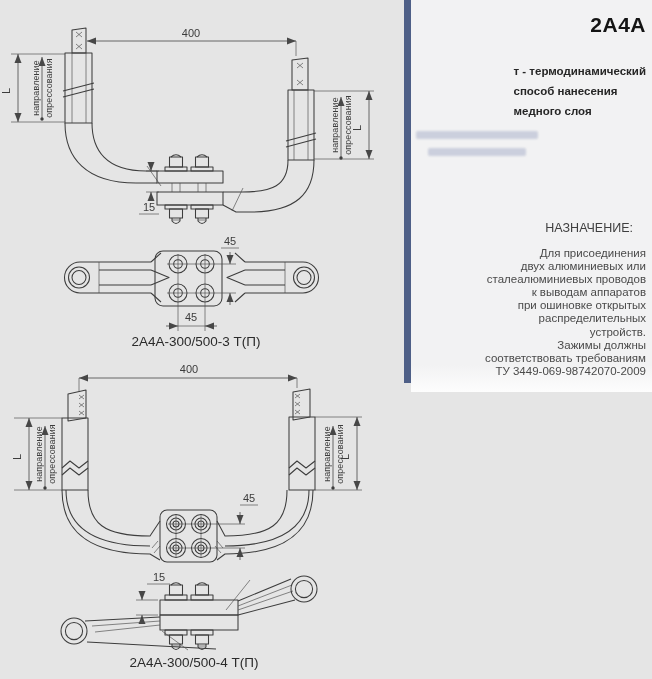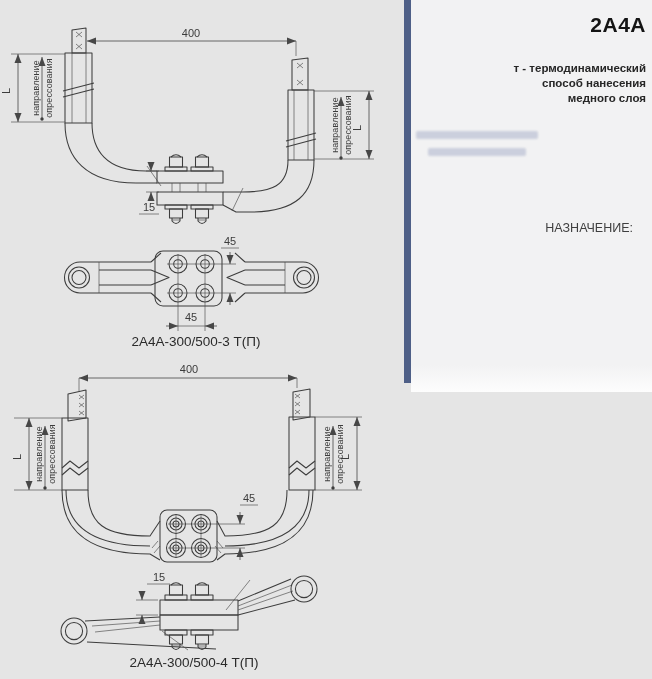--- a/index.html
+++ b/index.html
@@ -10,22 +10,22 @@
   .t{fill:none;stroke:#4a4a4a;stroke-width:0.65;}
   .d{fill:none;stroke:#474747;stroke-width:0.8;}
   .dot{fill:#3d3d3d;stroke:none;}
   .dimtxt{font-size:11px;fill:#3c3c3c;}
   .dirtxt{font-size:8.8px;fill:#3c3c3c;letter-spacing:0.2px;}
   .cap{font-size:13.5px;fill:#2b2b2b;}
   .divider{position:absolute;left:404px;top:0;width:7px;height:383px;background:#4e5f87;}
   .panel{position:absolute;left:411px;top:0;width:244px;height:392px;
          background:linear-gradient(to bottom,#f2f2f3 0%,#f2f2f3 93%,#fdfdfd 100%);}
   .title{position:absolute;top:13px;right:9px;font-size:21px;font-weight:700;color:#141414;letter-spacing:0.5px;}
-  .note{position:absolute;right:9px;text-align:right;white-space:pre-line;
-        font-size:11.5px;line-height:15px;font-weight:700;color:#262626;}
+  .note{position:absolute;right:9px;text-align:left;white-space:pre-line;
+        font-size:11.5px;line-height:20px;font-weight:700;color:#262626;}
   .note.t{top:61px;}
   .note.p{top:121px;}
   .purpose-h{position:absolute;top:221px;right:22px;font-size:12.5px;color:#3f3f3f;}
   .purpose{position:absolute;top:247px;right:9px;text-align:right;white-space:pre-line;
            font-size:11.5px;line-height:13.1px;color:#4a4a4a;}
   .watermark i{position:absolute;display:block;background:rgba(104,120,165,0.28);
                border-radius:2px;filter:blur(1.1px);}
   .watermark i:nth-child(1){left:5px;top:131px;width:122px;height:8px;}
   .watermark i:nth-child(2){left:17px;top:148px;width:98px;height:8px;}
 </style>
@@ -249,15 +249,25 @@
   <div class="panel">
     <div class="title">2А4А</div>
     <div class="watermark">
         <i></i>
         <i></i>
       </div>
     <div class="note t">т - термодинамический
 способ нанесения
 медного слоя</div>
     <div class="purpose-h">НАЗНАЧЕНИЕ:</div>
+    <div class="purpose">Для присоединения
+двух алюминиевых или
+сталеалюминиевых проводов
+к выводам аппаратов
+при ошиновке открытых
+распределительных
+устройств.
+Зажимы должны
+соответствовать требованиям
+ТУ 3449-069-98742070-2009</div>
   </div>
 
 </div>
 
 </body></html>

